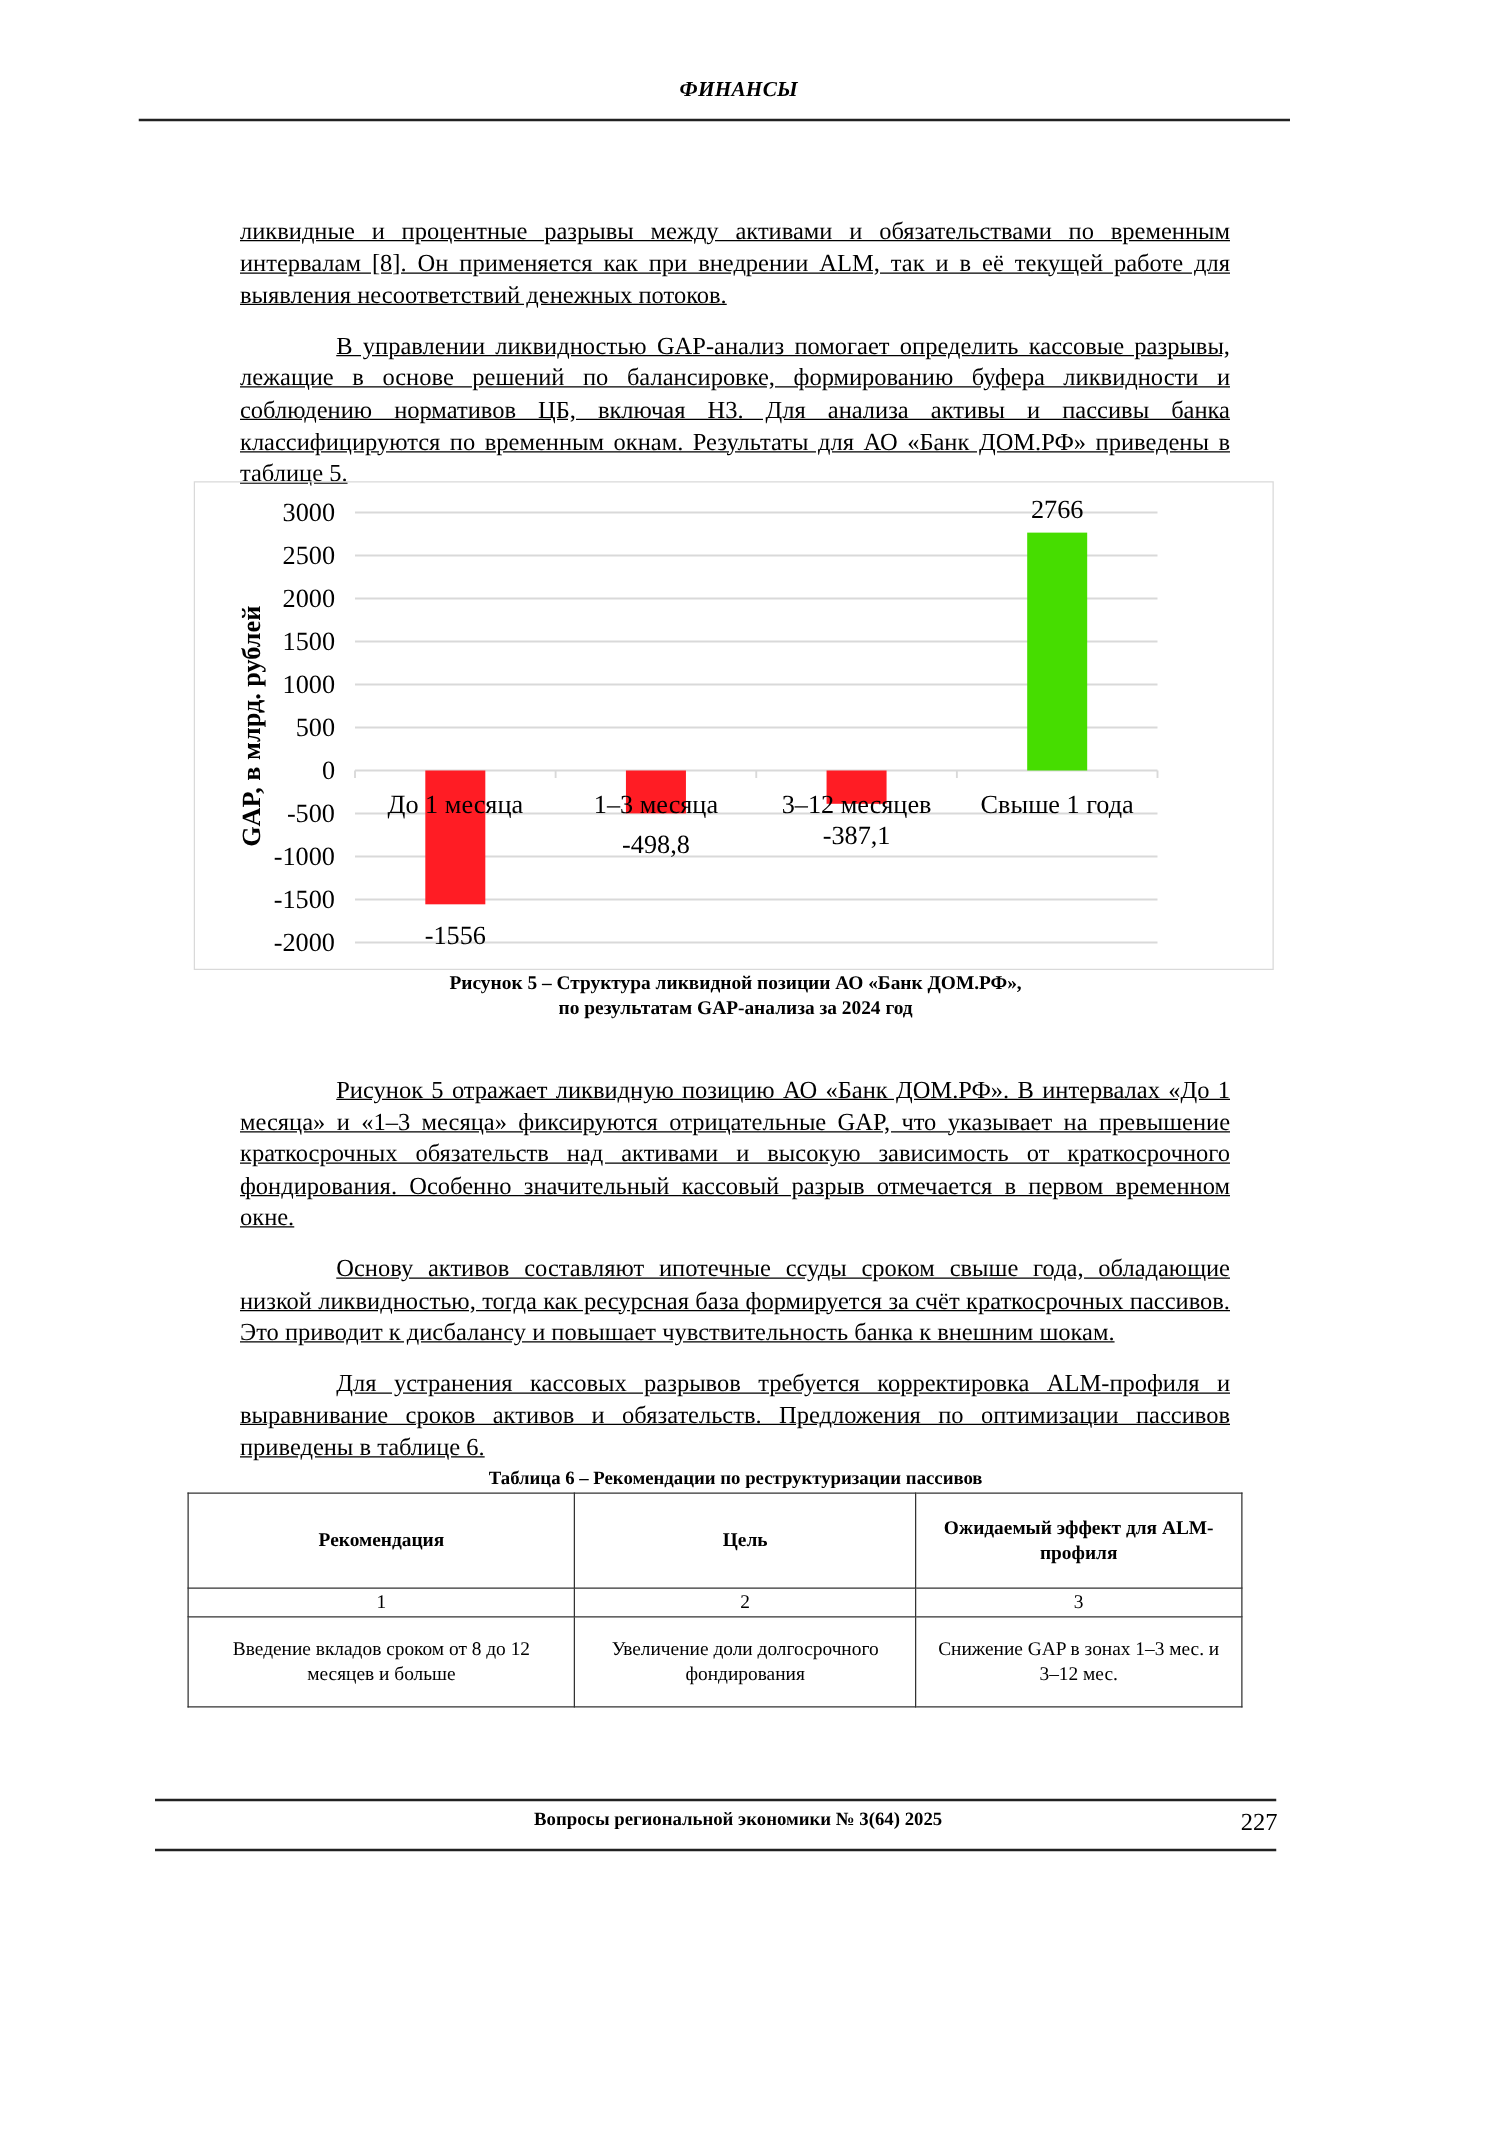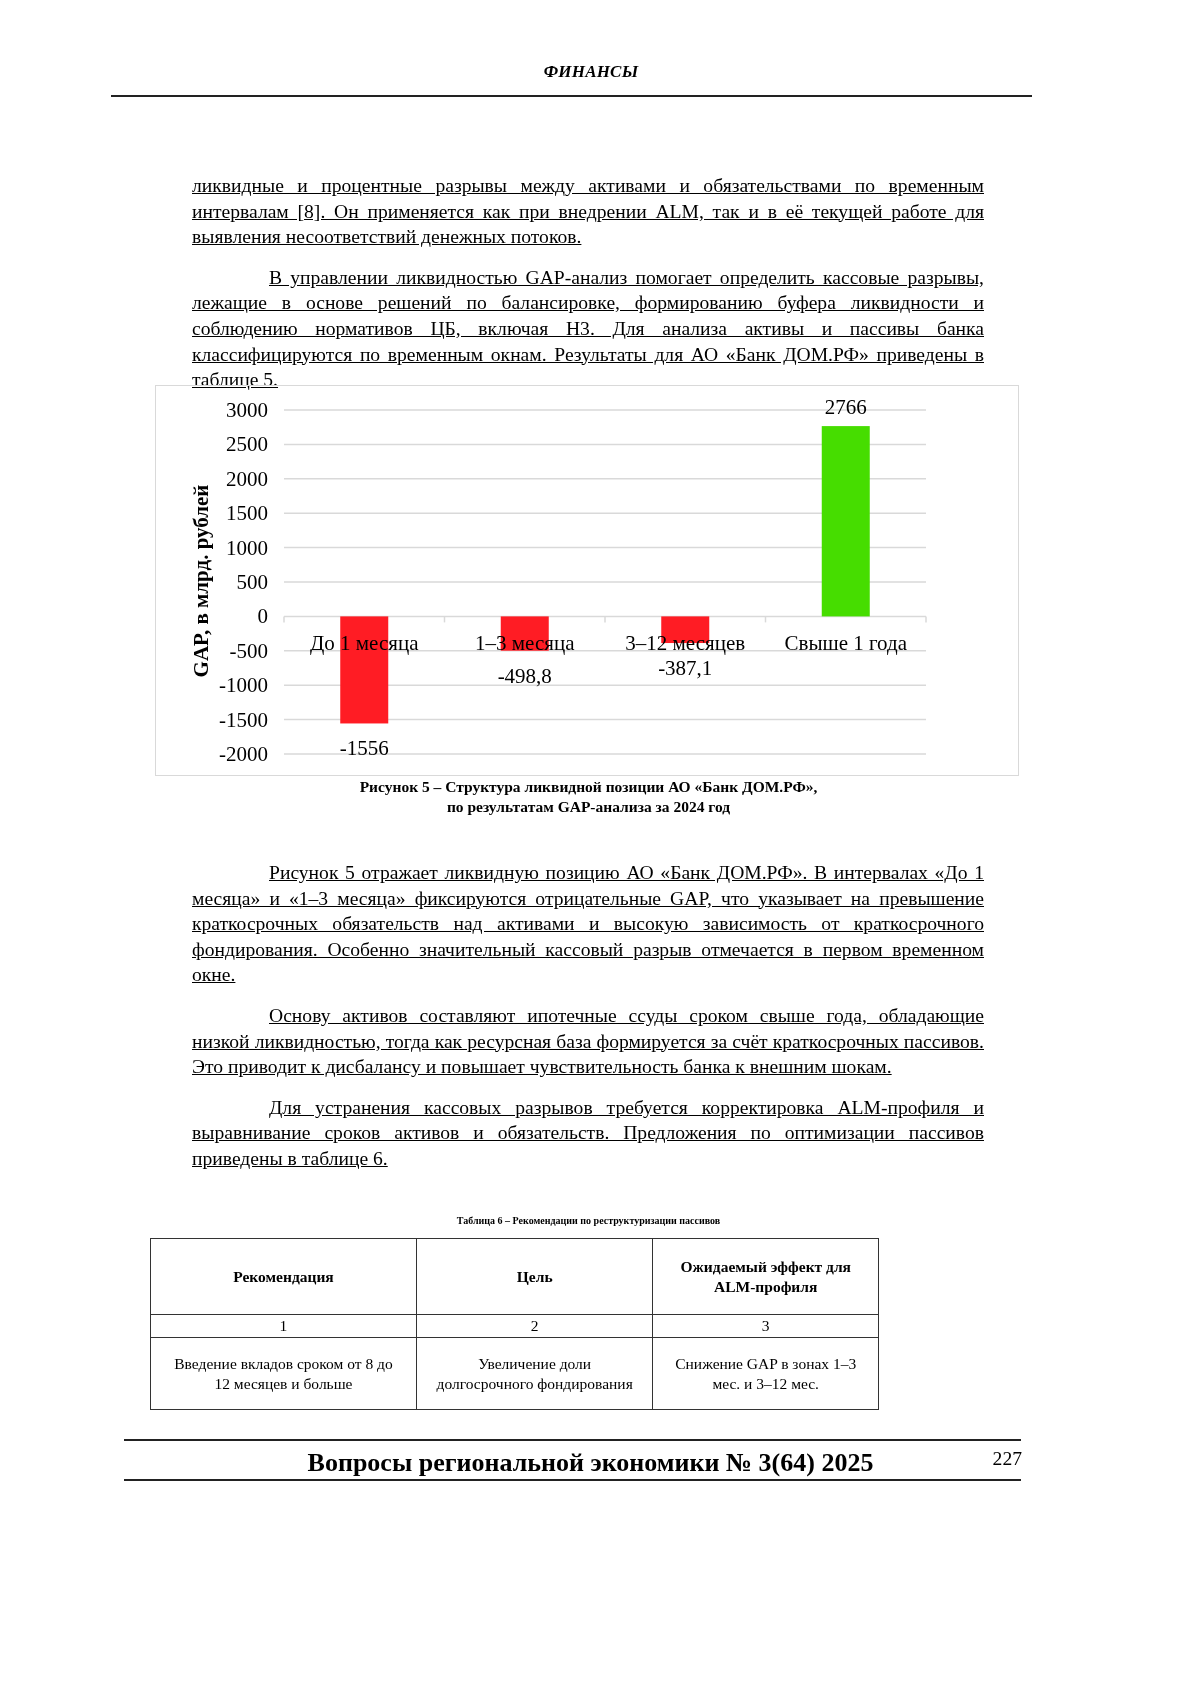--- a/index.html
+++ b/index.html
@@ -8,28 +8,28 @@
   .abs { position:absolute;padding-left:36px; }
   .running-head { left:0; width:1110px; top:62px; text-align:center; font-size:17px;
                   font-style:italic; font-weight:bold; letter-spacing:0.2px; }
   .rule-top { left:111px; width:885px; top:95px; height:0; border-top:2.5px solid #222; }
   .text-block { left:141px; width:822px; font-size:19.6px; line-height:25.6px; text-align:justify; }
   .text-block p { margin:15px;text-decoration:underline; }
   .text-block p.indent { text-indent:77px; }
   .chart-box { left:155px; top:385px; width:864px; height:391px; border:1.5px solid #d9d9d9; box-sizing:border-box; }
   .chart-svg { position:absolute; left:0; top:0; }
   .caption { left:0; width:1105px; top:777px; text-align:center; font-size:15.5px; font-weight:bold; line-height:20px; }
-  .table-title { left:0; width:1105px; top:1175px; text-align:center; font-size:10px; font-weight:bold;margin-top:40px; }
-  table.rec { position:absolute; left:150px; top:1194px; width:729px; border-collapse:collapse; font-size:15.5px;margin-top:44px; }
+  .table-title { left:0; width:1105px; top:1175px; text-align:center; font-size:15px; font-weight:bold; }
+  table.rec { position:absolute; left:150px; top:1194px; width:844px; border-collapse:collapse; font-size:15.5px; }
   table.rec td, table.rec th { border:1.6px solid #333; text-align:center; vertical-align:middle; padding:2px 14px; line-height:20px; }
   table.rec th { font-weight:bold; height:71px; }
   table.rec td.num { height:20px; padding:1px; }
   table.rec td.data { height:67px; }
   .rule-foot { left:124px; width:861px; height:0; border-top:2.5px solid #222; }
-  .footer-journal { left:124px; width:861px; top:1448px; text-align:center; font-size:26px; font-weight:bold; }
+  .footer-journal { left:124px; width:861px; top:1448px; text-align:center; font-size:15px; font-weight:bold; }
   .footer-page { left:930px; width:56px; top:1448px; text-align:right; font-size:19.6px; }
 </style>
 </head>
 <body>
 
 <div class="abs running-head">ФИНАНСЫ</div>
 <div class="abs rule-top"></div>
 
 <div class="abs text-block" style="top:158px;">
   <p>ликвидные и процентные разрывы между активами и обязательствами по временным интервалам [8]. Он применяется как при внедрении ALM, так и в её текущей работе для выявления несоответствий денежных потоков.</p>

